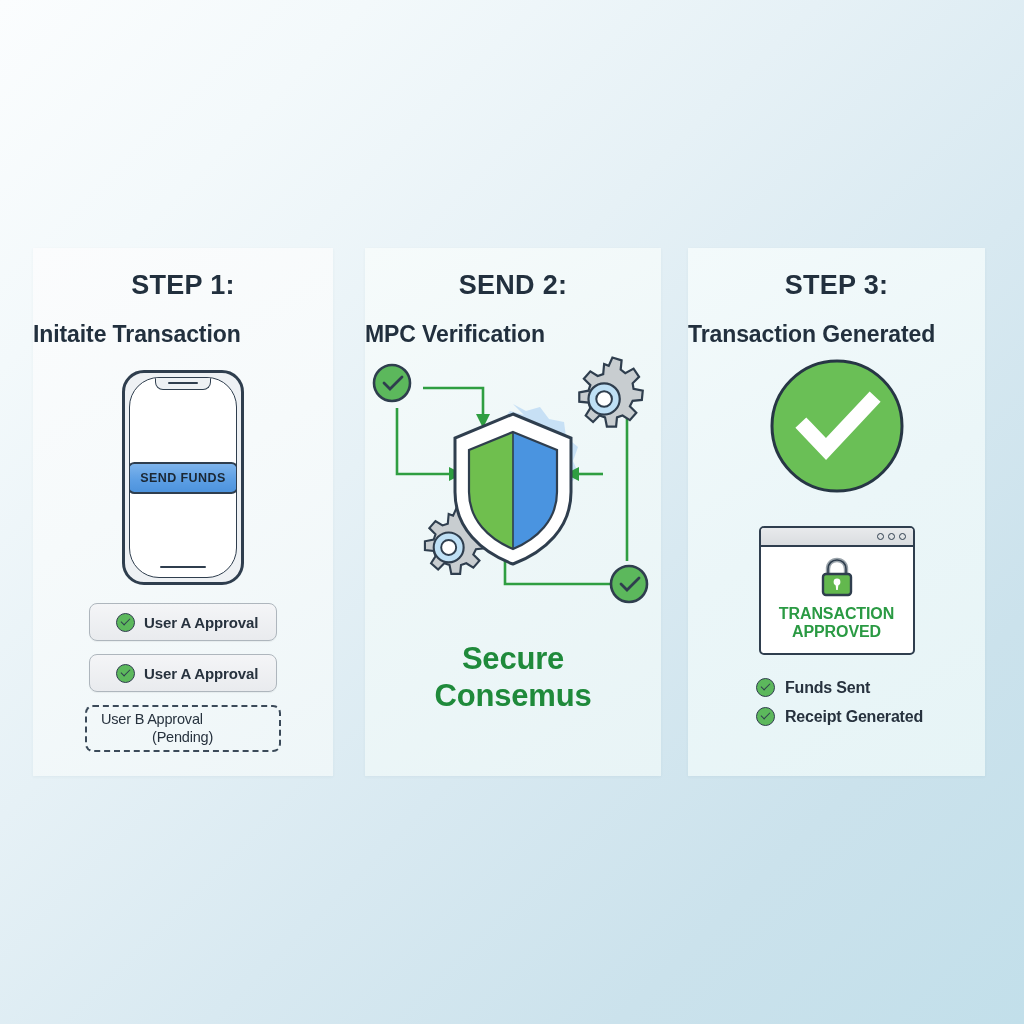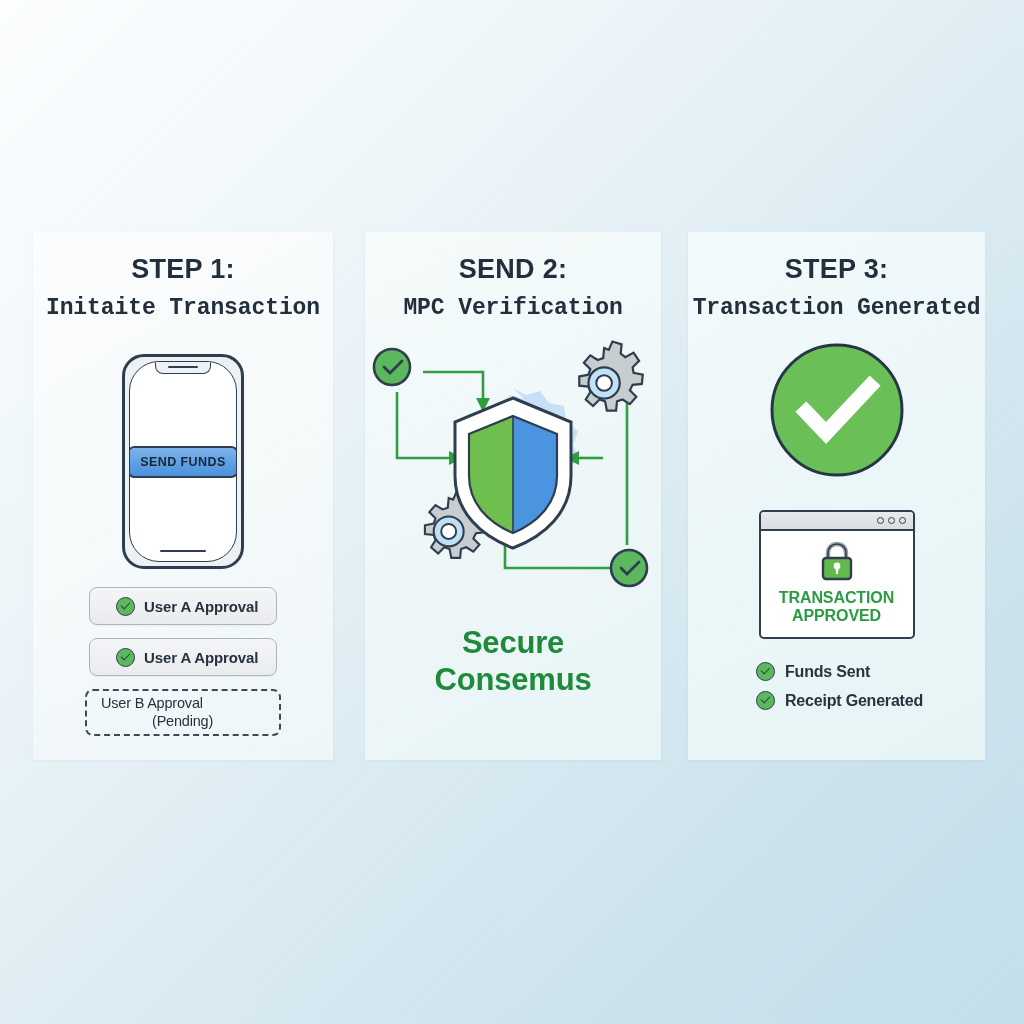--- a/index.html
+++ b/index.html
@@ -18,21 +18,21 @@
                 #e6f1f6 40%,
                 #d8e9f1 60%,
                 #cbe2ec 80%,
                 #c2dfea 100%);
     position: relative;
   }
 
   
   .panels {
     position: absolute;
-    left: 0; top: 0;
+    left: 0; top: 16px;
     width: 1024px; height: 739px;
   }
 
   .panel {
     position: absolute;
     top: 232px;
     height: 528px;
     background: linear-gradient(150deg, #fbfcfd 0%, #f6fafb 45%, #eef6f8 100%);
     box-shadow: 0 1px 3px rgba(40,70,90,0.05);
   }
@@ -45,27 +45,26 @@
   
   .step-title {
     text-align: center;
     color: #22303e;
     font-weight: bold;
     font-size: 27px;
     letter-spacing: 0.3px;
     margin-top: 22px;
   }
   .step-sub {
-    text-align: center;
+    text-align: left;
     color: #22303e;
     font-weight: bold;
     font-size: 23px;
-    margin-top: 10px;
+    margin-top: 20px;
     letter-spacing: -0.1px;
-    font-family: Liberation Mono, monospace;
   }
 
   
   .phone {
     position: absolute;
     left: 50%;
     transform: translateX(-50%);
     top: 122px;
     width: 122px;
     height: 215px;

